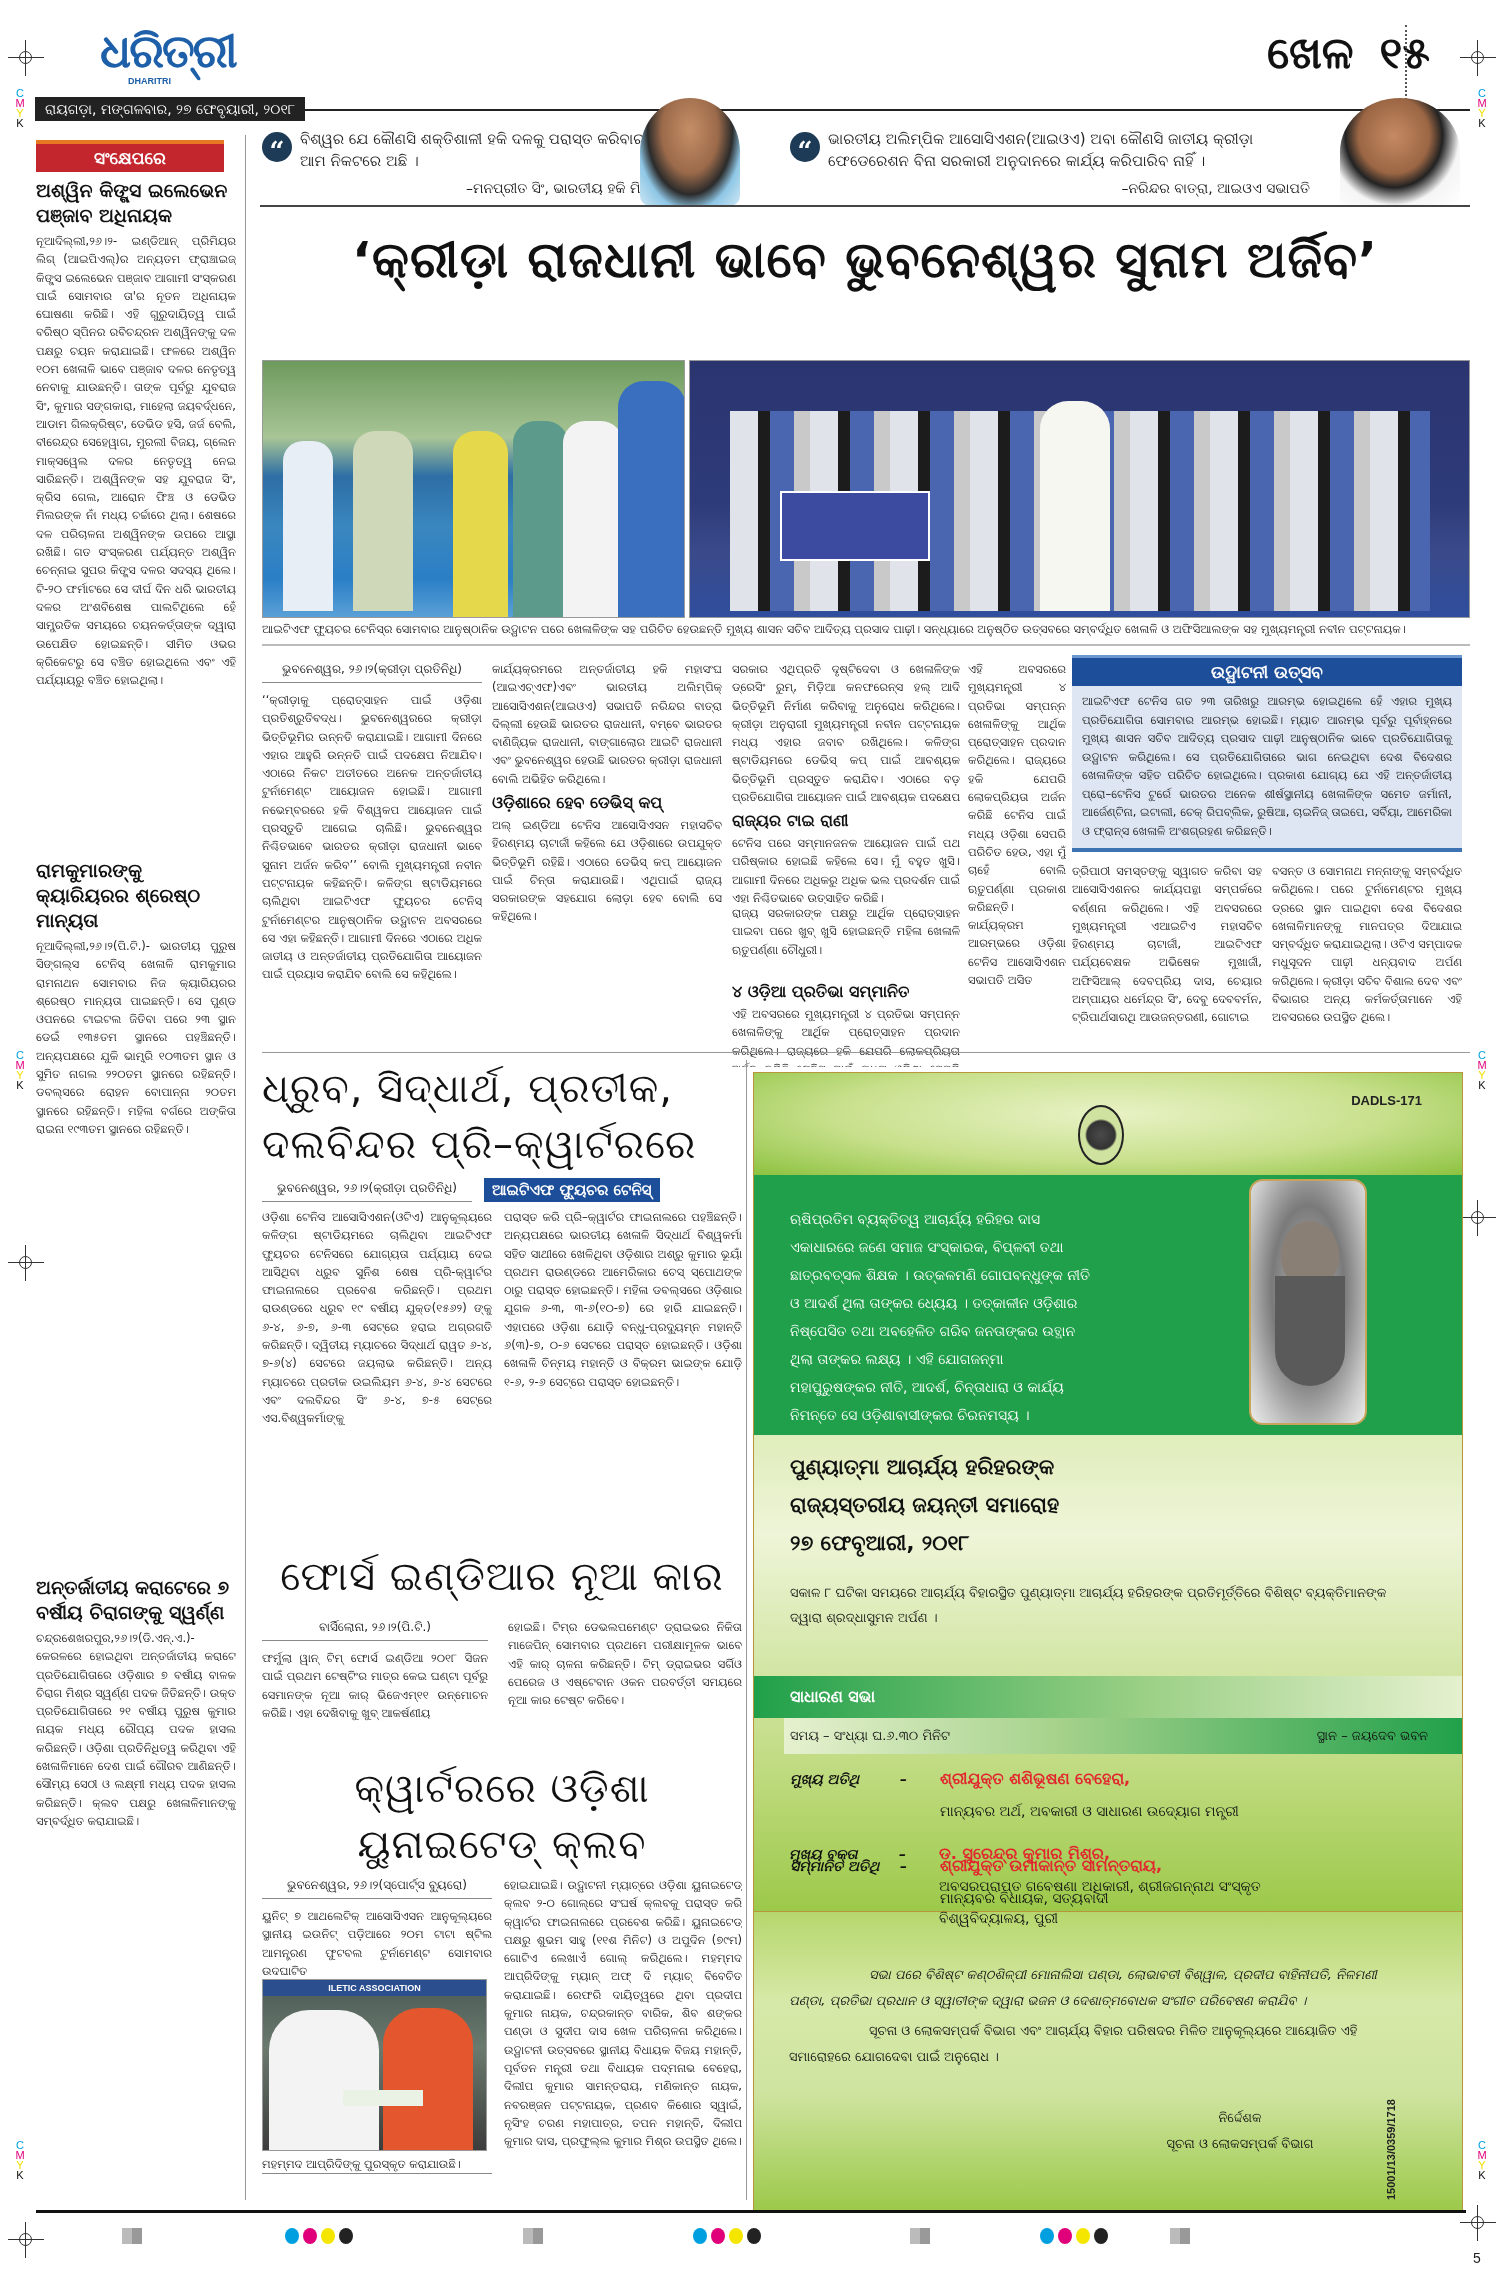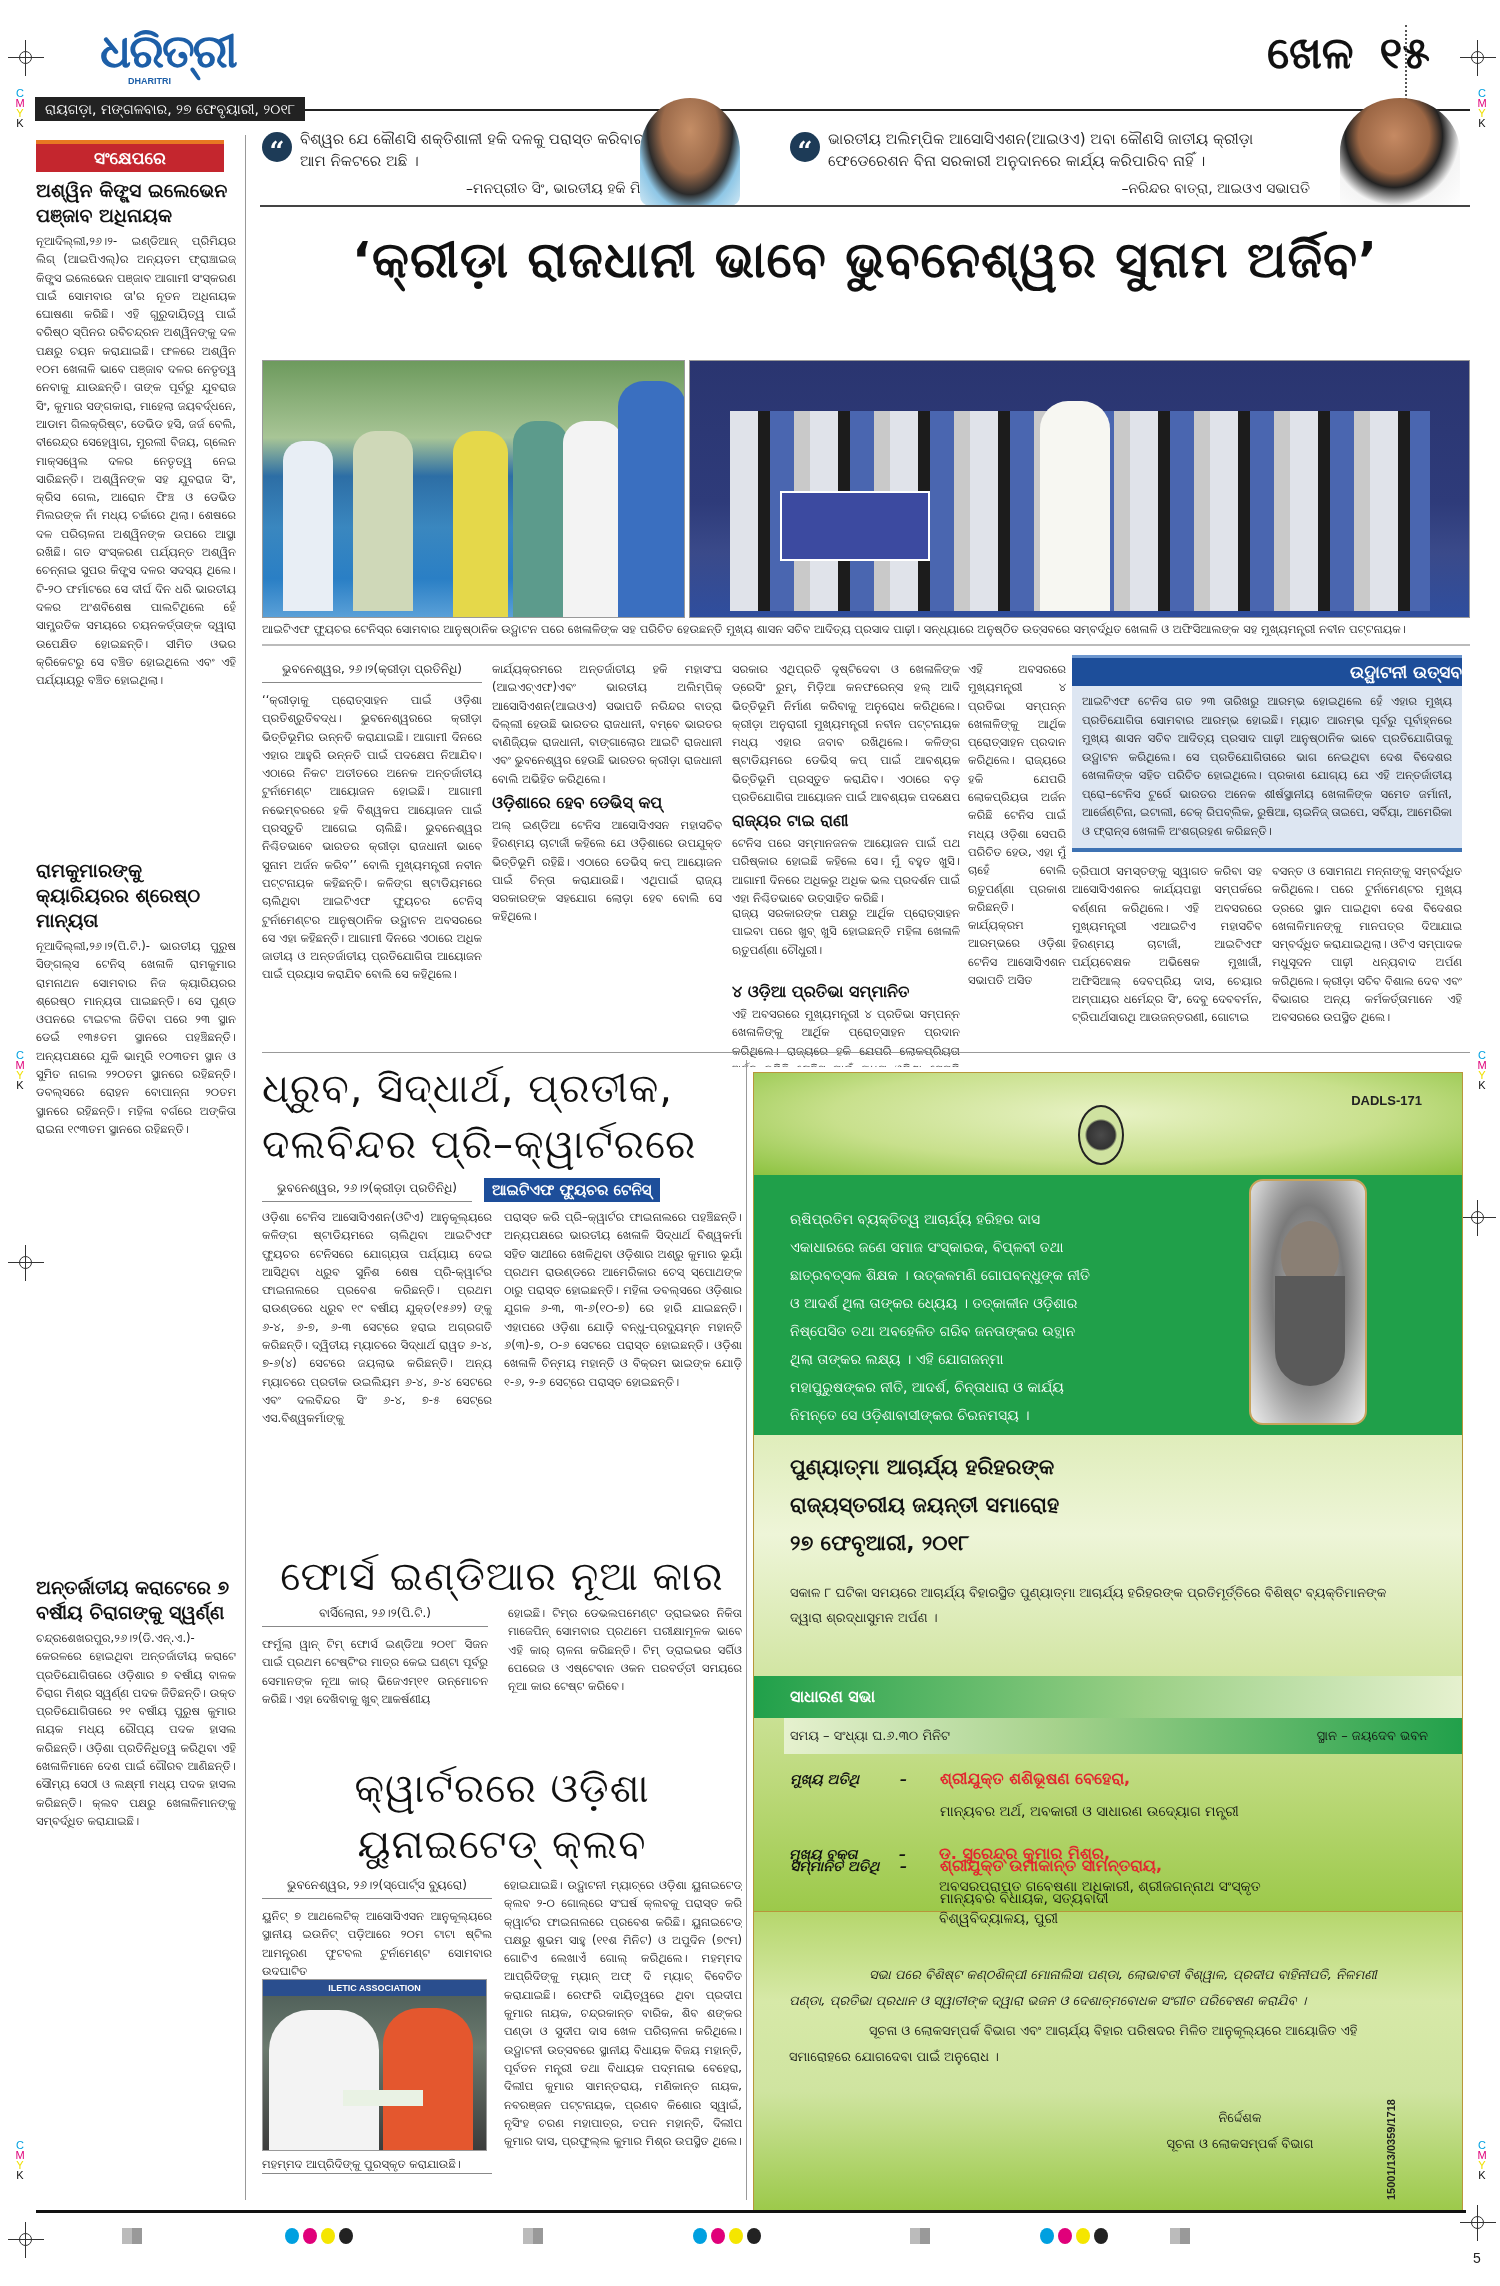--- a/index.html
+++ b/index.html
@@ -28,21 +28,21 @@
 .sk-banner{background:#c4262e;color:#fff;font:bold 17px/28px "DejaVu Sans",sans-serif;text-align:center;border-top:4px solid #e87722;width:188px}
 .lh{font:bold 19px/25px "DejaVu Sans",sans-serif;color:#111;margin:6px 0 4px}
 .body{font:11.5px/18.3px "DejaVu Sans",sans-serif;color:#222;text-align:justify}
 .col-rule{position:absolute;width:1px;background:#999}
 .headline{left:260px;top:228px;width:1210px;text-align:center;font:bold 50px/64px "DejaVu Sans",sans-serif;letter-spacing:1px;color:#111}
 .photo{position:absolute;overflow:hidden;border:1px solid #999}
 .caption{left:262px;top:620px;width:1208px;font:11.5px/18px "DejaVu Sans",sans-serif;color:#222;border-bottom:2px solid #bbb;padding-bottom:6px}
 .dateline-sm{font:12px/18px "DejaVu Sans",sans-serif;border-bottom:1px solid #888;padding-bottom:4px;margin-bottom:8px;text-align:center}
 .sub{font:bold 16px/22px "DejaVu Sans",sans-serif;color:#111;margin:2px 0}
 .box{left:1072px;top:655px;width:390px;background:#dde6f2;border-bottom:4px solid #3d72b3}
-.box-title{background:#1d4e9a;color:#fff;font:bold 17px/28px "DejaVu Sans",sans-serif;text-align:right;border-top:3px solid #6d97cf}
+.box-title{background:#1d4e9a;color:#fff;font:bold 17px/28px "DejaVu Sans",sans-serif;text-align:center;border-top:3px solid #6d97cf}
 .box-body{padding:6px 10px 8px;font:11.5px/18.5px "DejaVu Sans",sans-serif;color:#222;text-align:justify}
 .h2{font:40px/56px "DejaVu Sans",sans-serif;color:#111;letter-spacing:1px}
 .tag{background:#1d4e9a;color:#fff;font:bold 15px/24px "DejaVu Sans",sans-serif;padding:0 8px;display:inline-block}
 .ad{left:753px;top:1072px;width:710px;height:840px;border:1px solid #b8963a;overflow:hidden;background:linear-gradient(180deg,#8bbf3e 0%,#cfe49a 30%,#eef5d8 55%,#bcd97a 85%,#9cc94a 100%)}
 .ad-top{position:absolute;left:0;top:0;width:710px;height:102px;background:radial-gradient(ellipse at 50% 40%,#e8f2c5 0%,#c8e08c 55%,#8cc23f 100%)}
 .ad-green{position:absolute;left:0;top:102px;width:710px;height:260px;background:#20a04a}
 .ad-text{color:#fff;font:14px/28px "DejaVu Sans",sans-serif}
 .ad-portrait{position:absolute;left:342px;top:106px;width:118px;height:246px;border-radius:14px;border:2px solid #c7a35b;background:radial-gradient(ellipse at 50% 45%,#bdbdbd 0%,#7a7a7a 45%,#c9c9c9 80%,#eee 100%)}
 .ad-title{font:bold 21px/38px "DejaVu Sans",sans-serif;color:#111}
 .ad-line{font:13px/25px "DejaVu Sans",sans-serif;color:#111}
@@ -204,21 +204,21 @@
     <div class="tag">ଆଇଟିଏଫ ଫ୍ୟୁଚର ଟେନିସ୍</div>
   </div>
   <div style="display:flex;gap:12px;margin-top:6px">
     <div class="body" style="width:230px;height:296px;overflow:hidden">ଓଡ଼ିଶା ଟେନିସ ଆସୋସିଏଶନ(ଓଟିଏ) ଆନୁକୂଲ୍ୟରେ କଳିଙ୍ଗ ଷ୍ଟାଡିୟମରେ ଚାଲିଥିବା ଆଇଟିଏଫ ଫ୍ୟୁଚର ଟେନିସରେ ଯୋଗ୍ୟତା ପର୍ଯ୍ୟାୟ ଦେଇ ଆସିଥିବା ଧ୍ରୁବ ସୁନିଶ ଶେଷ ପ୍ରି-କ୍ୱାର୍ଟର ଫାଇନାଲରେ ପ୍ରବେଶ କରିଛନ୍ତି। ପ୍ରଥମ ରାଉଣ୍ଡରେ ଧ୍ରୁବ ୧୯ ବର୍ଷୀୟ ଯୁକ୍ତ(୧୫୬୨) ଙ୍କୁ ୬-୪, ୬-୭, ୬-୩ ସେଟ୍ରେ ହରାଇ ଅଗ୍ରଗତି କରିଛନ୍ତି। ଦ୍ୱିତୀୟ ମ୍ୟାଚରେ ସିଦ୍ଧାର୍ଥ ରାୱତ ୬-୪, ୭-୬(୪) ସେଟରେ ଜୟଲାଭ କରିଛନ୍ତି। ଅନ୍ୟ ମ୍ୟାଚରେ ପ୍ରତୀକ ଉଇଲିୟମ ୬-୪, ୬-୪ ସେଟରେ ଏବଂ ଦଲବିନ୍ଦର ସିଂ ୬-୪, ୭-୫ ସେଟ୍ରେ ଏସ.ବିଶ୍ୱକର୍ମାଙ୍କୁ</div>
     <div class="body" style="width:238px;height:296px;overflow:hidden">ପରାସ୍ତ କରି ପ୍ରି–କ୍ୱାର୍ଟର ଫାଇନାଲରେ ପହଞ୍ଚିଛନ୍ତି। ଅନ୍ୟପକ୍ଷରେ ଭାରତୀୟ ଖେଳାଳି ସିଦ୍ଧାର୍ଥ ବିଶ୍ୱକର୍ମା ସହିତ ସାଥୀରେ ଖେଳିଥିବା ଓଡ଼ିଶାର ଅଶ୍ରୁ କୁମାର ଭୂୟାଁ ପ୍ରଥମ ରାଉଣ୍ଡରେ ଆମେରିକାର ଚେସ୍ ସ୍ପୋଥଙ୍କ ଠାରୁ ପରାସ୍ତ ହୋଇଛନ୍ତି। ମହିଳା ଡବଲ୍ସରେ ଓଡ଼ିଶାର ଯୁଗଳ ୬-୩, ୩-୬(୧୦-୭) ରେ ହାରି ଯାଇଛନ୍ତି। ଏହାପରେ ଓଡ଼ିଶା ଯୋଡ଼ି ବନ୍ଧୁ-ପ୍ରଦ୍ୟୁମ୍ନ ମହାନ୍ତି ୬(୩)-୭, ୦-୬ ସେଟରେ ପରାସ୍ତ ହୋଇଛନ୍ତି। ଓଡ଼ିଶା ଖେଳାଳି ଚିନ୍ମୟ ମହାନ୍ତି ଓ ବିକ୍ରମ ଭାଇଙ୍କ ଯୋଡ଼ି ୧-୬, ୨-୬ ସେଟ୍ରେ ପରାସ୍ତ ହୋଇଛନ୍ତି।</div>
   </div>
 </div>
 
 <div class="abs" style="left:262px;top:1548px;width:480px">
   <div class="h2" style="text-align:center">ଫୋର୍ସ ଇଣ୍ଡିଆର ନୂଆ କାର</div>
-  <div style="display:flex;gap:20px;margin-top:0">
+  <div style="display:flex;gap:20px;margin-top:14px">
     <div style="width:230px">
       <div class="dateline-sm">ବାର୍ସିଲୋନା, ୨୬।୨(ପି.ଟି.)</div>
       <div class="body" style="height:110px;overflow:hidden">ଫର୍ମୁଲା ୱାନ୍ ଟିମ୍ ଫୋର୍ସ ଇଣ୍ଡିଆ ୨୦୧୮ ସିଜନ ପାଇଁ ପ୍ରଥମ ଟେଷ୍ଟିଂର ମାତ୍ର କେଇ ଘଣ୍ଟା ପୂର୍ବରୁ ସେମାନଙ୍କ ନୂଆ କାର୍ ଭିଜେଏମ୍୧୧ ଉନ୍ମୋଚନ କରିଛି। ଏହା ଦେଖିବାକୁ ଖୁବ୍ ଆକର୍ଷଣୀୟ</div>
     </div>
     <div class="body" style="width:238px;height:140px;overflow:hidden">ହୋଇଛି। ଟିମ୍ର ଡେଭଲପମେଣ୍ଟ ଡ୍ରାଇଭର ନିକିତା ମାଜେପିନ୍ ସୋମବାର ପ୍ରଥମେ ପରୀକ୍ଷାମୂଳକ ଭାବେ ଏହି କାର୍ ଚାଳନା କରିଛନ୍ତି। ଟିମ୍ ଡ୍ରାଇଭର ସର୍ଗିଓ ପେରେଜ ଓ ଏଷ୍ଟେବାନ ଓକନ ପରବର୍ତ୍ତୀ ସମୟରେ ନୂଆ କାର ଟେଷ୍ଟ କରିବେ।</div>
   </div>
 </div>
 
 <div class="abs" style="left:262px;top:1760px;width:480px">
   <div class="h2" style="text-align:center">କ୍ୱାର୍ଟରରେ ଓଡ଼ିଶା ୟୁନାଇଟେଡ୍ କ୍ଲବ</div>

